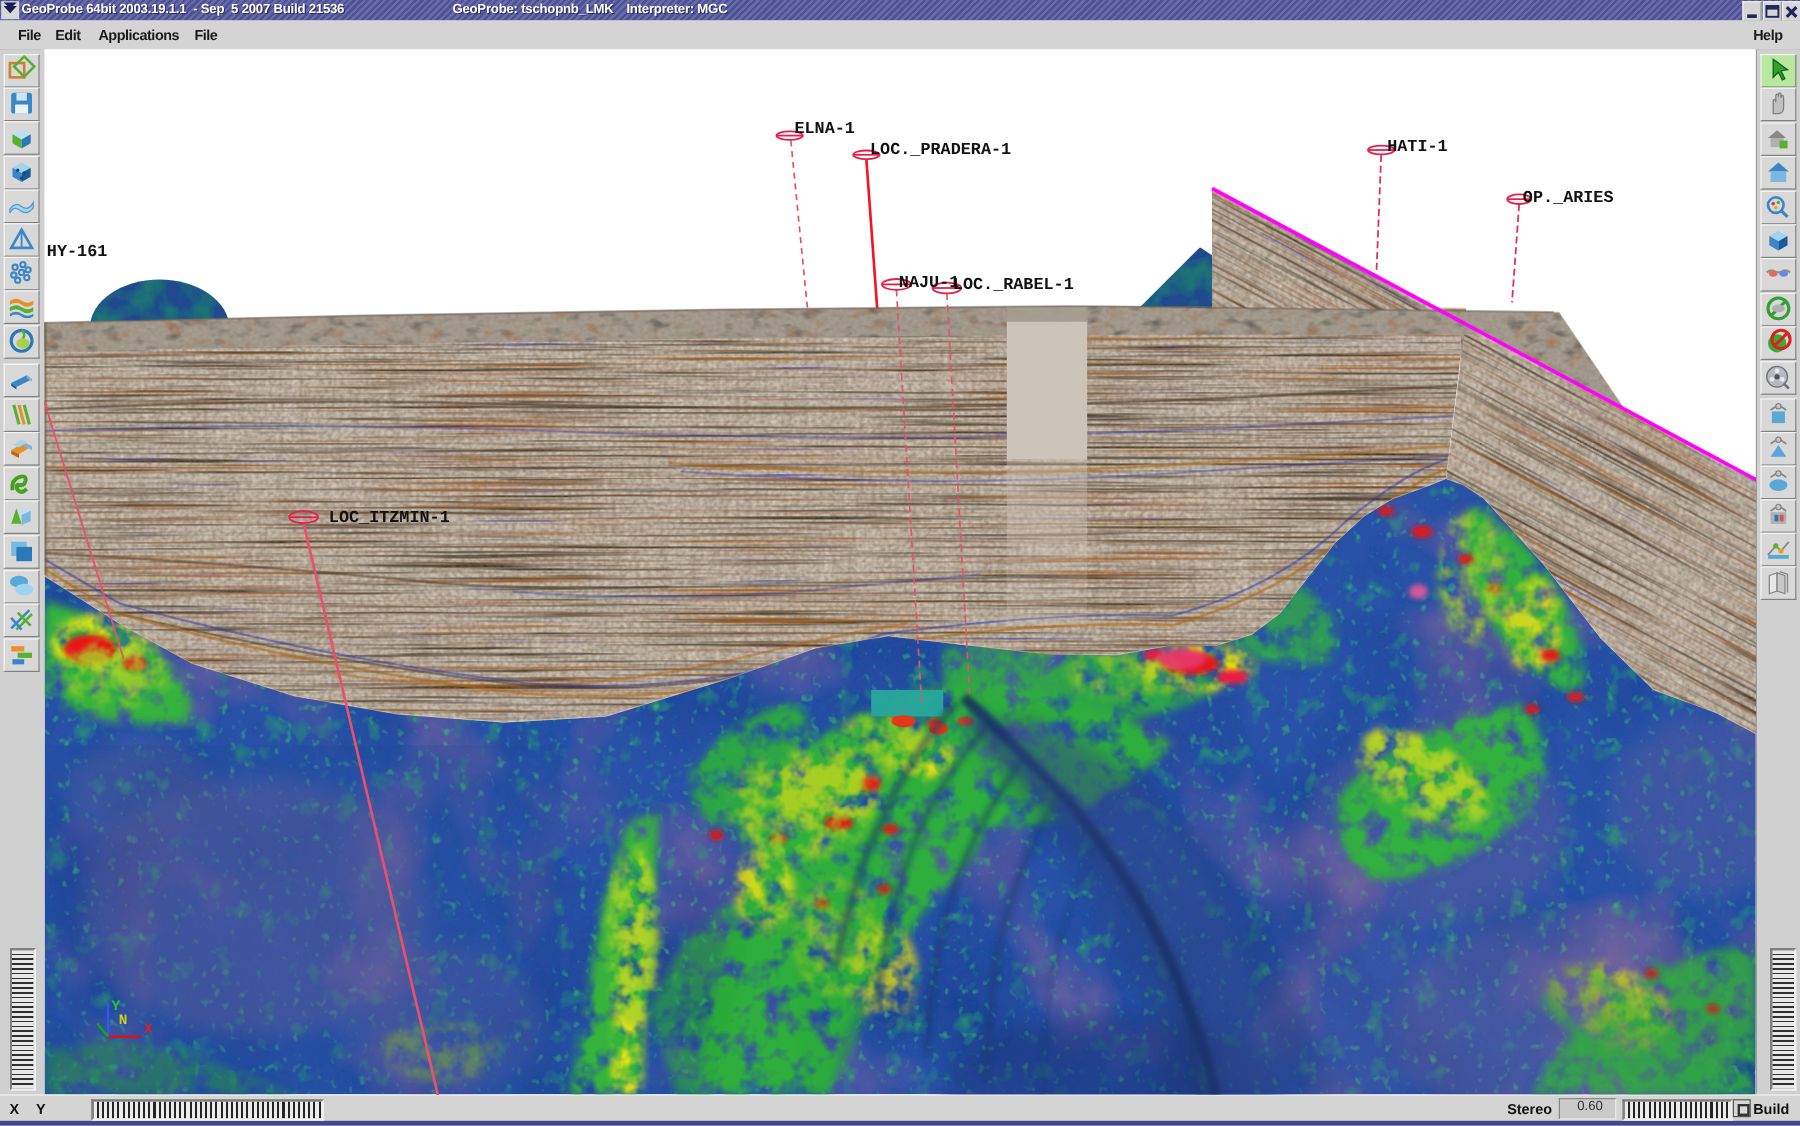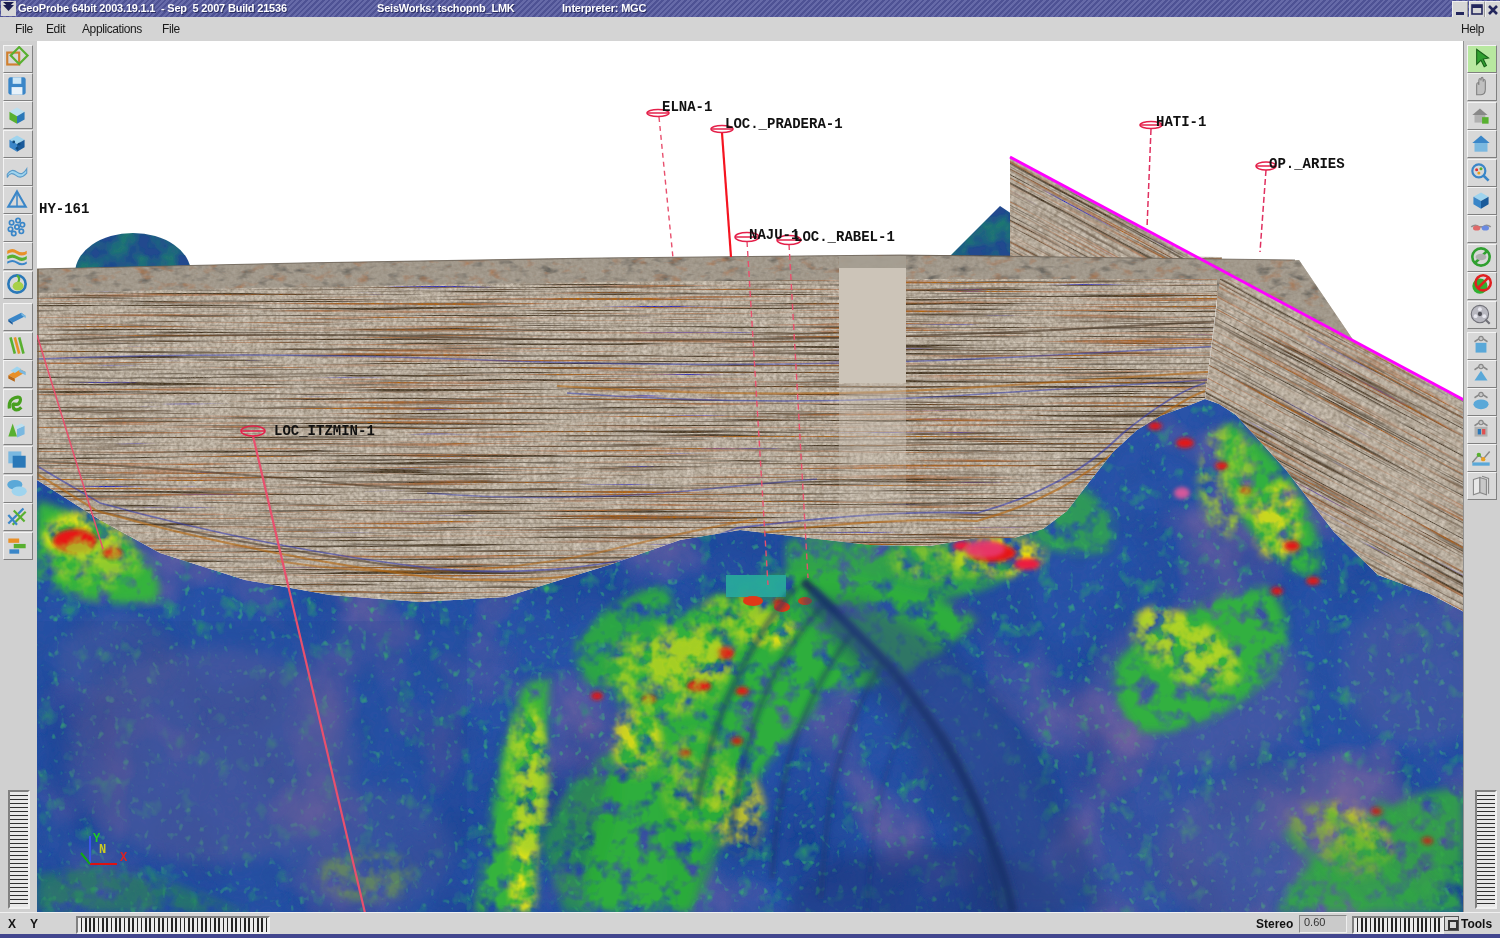--- a/index.html
+++ b/index.html
@@ -1,27 +1,27 @@
 <!DOCTYPE html>
 <html><head>
 <meta charset="utf-8">
 <style>
 html,body{margin:0;padding:0;width:1500px;height:938px;overflow:hidden;background:#d4d4d4;
 font-family:"Liberation Sans",sans-serif;}
-#win{position:absolute;left:0;top:0;width:1500px;height:938px;}
+#win{position:absolute;left:0;top:0;width:1500px;height:938px;text-align:center;}
 #titlebar{position:absolute;left:0;top:0;width:1500px;height:17px;
 background:repeating-linear-gradient(135deg,#4e5294 0 2px,#666aa8 2px 4px);}
 #titlebar .ticon{position:absolute;left:1px;top:1px;width:15px;height:15px;background:#d8d8d8;}
 #titletext{position:absolute;left:18px;top:2px;font-size:11px;font-weight:bold;color:#ffffff;
 text-shadow:1px 1px 0 #2a2d60;letter-spacing:-0.2px;}
 .wbtn{position:absolute;top:1px;width:14px;height:15px;background:#d6d6d6;border:1px solid #9a9a9a;
 border-top-color:#f0f0f0;border-left-color:#f0f0f0;}
 #menubar{position:absolute;left:0;top:17px;width:1500px;height:24px;background:#d4d4d4;
 border-bottom:1px solid #8a8a8a;}
-.mitem{position:absolute;top:5px;font-size:12px;font-weight:normal;color:#1a1a1a;letter-spacing:-0.4px;}
+.mitem{position:absolute;top:5px;font-size:12px;font-weight:bold;color:#1a1a1a;letter-spacing:-0.4px;}
 #ltool{position:absolute;left:0;top:41px;width:37px;height:871px;background:#d0d0d0;border-right:1px solid #909090;}
 #rtool{position:absolute;left:1463px;top:41px;width:37px;height:871px;background:#d0d0d0;border-left:1px solid #909090;}
 .tbtn{position:absolute;width:28px;height:26px;background:#d8d8d8;
 border:1px solid;border-color:#f4f4f4 #808080 #808080 #f4f4f4;}
 #bottombar{position:absolute;left:0;top:912px;width:1500px;height:22px;background:#d4d4d4;
 border-top:1px solid #f0f0f0;}
 #botborder{position:absolute;left:0;top:934px;width:1500px;height:4px;background:#42468e;}
 .blabel{position:absolute;font-size:13px;font-weight:bold;color:#111;}
 .thumbwheel{position:absolute;background:repeating-linear-gradient(180deg,#e8e8e8 0 2.6px,#303030 2.6px 4px);
 border:2px solid;border-color:#808080 #f0f0f0 #f0f0f0 #808080;}
@@ -31,22 +31,22 @@
 </style>
 </head>
 <body>
 <div id="win">
   <div id="titlebar">
     <div class="ticon"><svg width="15" height="15">
           <path d="M2,4 L7.5,10 L13,4 Z" fill="#1a1d50"></path>
           <path d="M2,1 L7.5,6 L13,1 Z" fill="#1a1d50"></path>
         </svg></div>
     <div id="titletext">GeoProbe 64bit 2003.19.1.1&nbsp; - Sep&nbsp; 5 2007 Build 21536</div>
-    <div id="titletext2" style="position:absolute;left:377px;top:2px;font-size:11px;font-weight:bold;color:#fff;text-shadow:1px 1px 0 #2a2d60;letter-spacing:-0.2px;">SeisWorks: tschopnb_LMK</div>
-    <div id="titletext3" style="position:absolute;left:522px;top:2px;font-size:11px;font-weight:bold;color:#fff;text-shadow:1px 1px 0 #2a2d60;letter-spacing:-0.2px;margin-left:40px;">Interpreter: MGC</div>
+    <div id="titletext2" style="position:absolute;left:377px;top:2px;font-size:11px;font-weight:bold;color:#fff;text-shadow:1px 1px 0 #2a2d60;letter-spacing:-0.2px;">GeoProbe: tschopnb_LMK</div>
+    <div id="titletext3" style="position:absolute;left:522px;top:2px;font-size:11px;font-weight:bold;color:#fff;text-shadow:1px 1px 0 #2a2d60;letter-spacing:-0.2px;">Interpreter: MGC</div>
     <div class="wbtn" style="left:1452px;"><svg width="14" height="15">
           <rect x="3" y="10" width="8" height="3" fill="#23265c"></rect>
         </svg></div>
     <div class="wbtn" style="left:1469px;"><svg width="14" height="15">
           <rect x="2" y="3" width="10" height="9" fill="none" stroke="#23265c" stroke-width="1.6"></rect>
           <rect x="2" y="3" width="10" height="3" fill="#23265c"></rect>
         </svg></div>
     <div class="wbtn" style="left:1485px;"><svg width="14" height="15">
           <path d="M3,4 L11,12 M11,4 L3,12" stroke="#23265c" stroke-width="2.6"></path>
         </svg></div>
@@ -606,18 +606,18 @@
   <div id="bottombar">
     <div class="blabel" style="left:8px;top:4px;font-size:12px;">X</div>
     <div class="blabel" style="left:30px;top:4px;font-size:12px;">Y</div>
     <div class="hwheel" style="left:76px;top:3px;width:190px;height:14px;"></div>
     <div class="blabel" style="left:1256px;top:4px;font-size:12px;">Stereo</div>
     <div style="position:absolute;left:1299px;top:2px;width:42px;height:16px;background:#cacaca;border:1px solid #888;border-right-color:#eee;border-bottom-color:#eee;font-size:11px;color:#333;padding-left:4px;">0.60</div>
     <div class="hwheel" style="left:1352px;top:3px;width:88px;height:14px;"></div>
     <div style="position:absolute;left:1444px;top:3px;width:13px;height:13px;border:1px solid #555;background:#d8d8d8;">
         <div style="position:absolute;left:3px;top:3px;width:6px;height:6px;border:2px solid #333;"></div>
       </div>
-    <div class="blabel" style="left:1461px;top:4px;font-size:12px;">Tools</div>
+    <div class="blabel" style="left:1461px;top:4px;font-size:12px;">Build</div>
   </div>
   <div id="botborder"></div>
   <div class="thumbwheel" style="left:8px;top:790px;width:18px;height:115px;"></div>
   <div class="thumbwheel" style="left:1475px;top:790px;width:18px;height:115px;"></div>
 </div>
 
 </body></html>

